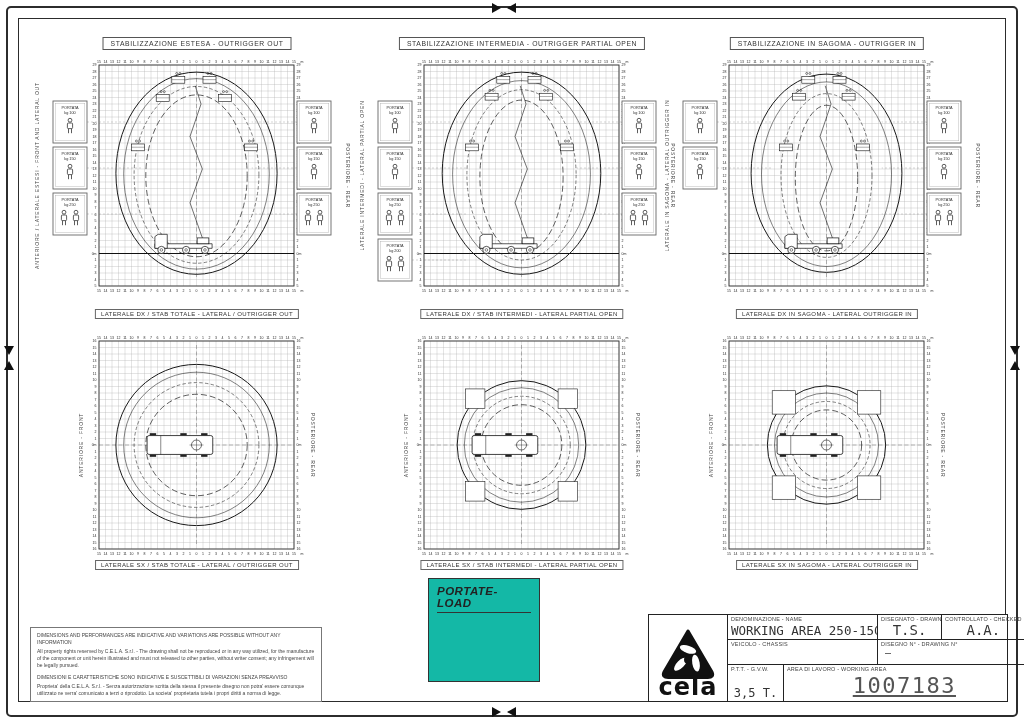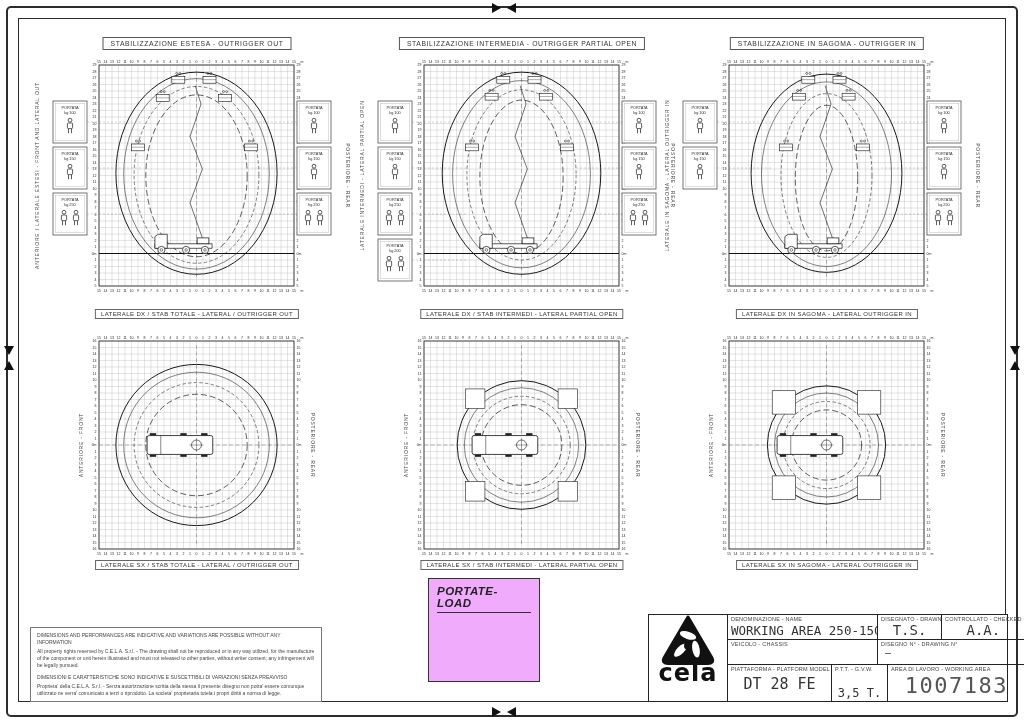--- a/index.html
+++ b/index.html
@@ -11,46 +11,46 @@
   .tri.r{border-top:5px solid transparent;border-bottom:5px solid transparent;border-left:9px solid #111;}
   .tri.l{border-top:5px solid transparent;border-bottom:5px solid transparent;border-right:9px solid #111;}
   .tri.d{border-left:5px solid transparent;border-right:5px solid transparent;border-top:9px solid #111;}
   .tri.u{border-left:5px solid transparent;border-right:5px solid transparent;border-bottom:9px solid #111;}
   .chart-title{position:absolute;transform:translateX(-50%);border:1px solid #555;background:#fff;
         font-size:6.8px;letter-spacing:.6px;padding:2px 7px;white-space:nowrap;color:#333;}
   .sub-label{position:absolute;transform:translateX(-50%);border:1px solid #666;background:#fff;
         font-size:6px;letter-spacing:.4px;padding:1px 5px;white-space:nowrap;color:#333;}
   .slot{position:absolute;}
   .legend{position:absolute;left:428px;top:578px;width:112px;height:104px;border:1.4px solid #333;
-        background:#f0abfc;padding:6px 8px 4px;box-sizing:border-box;}
+        background:#14b8a6;padding:6px 8px 4px;box-sizing:border-box;}
   .legend-title{font-style:italic;font-weight:700;font-size:11.5px;letter-spacing:.5px;color:#222;
         border-bottom:1.2px solid #333;padding-bottom:3px;margin-bottom:7px;}
   .legend-row{display:flex;align-items:center;height:21px;}
   .legend-row svg{flex:0 0 40px;margin-right:6px;}
   .legend-row span{font-family:"DejaVu Sans Mono",monospace;font-size:8px;font-weight:700;color:#333;}
   .tblock{position:absolute;left:648px;top:614px;width:360px;height:88px;border:1.4px solid #222;
         background:#fff;display:flex;box-sizing:border-box;}
   .tb-logo{flex:0 0 78px;border-right:1px solid #222;display:flex;flex-direction:column;
-        align-items:center;justify-content:flex-start;padding-bottom:2px;}
+        align-items:center;justify-content:flex-end;padding-bottom:2px;}
   .tb-main{flex:1;display:flex;flex-direction:column;}
   .tb-row{display:flex;border-bottom:1px solid #222;}
   .tb-row:last-child{border-bottom:none;flex:1;}
   .r1{height:26px;} .r2{height:25px;}
   .cell{border-right:1px solid #222;padding:1px 3px;box-sizing:border-box;overflow:hidden;
         display:flex;flex-direction:column;}
   .cell:last-child{border-right:none;}
   .tb-label{font-size:5.5px;color:#444;letter-spacing:.2px;white-space:nowrap;}
   .tb-val{font-family:"DejaVu Sans Mono",monospace;color:#333;text-align:center;white-space:nowrap;}
   .c-name{width:150px;} .c-drawn{width:64px;} .c-checked{flex:1;}
   .c-chassis{width:150px;} .c-drawno{flex:1;}
   .c-platform{width:104px;} .c-gvw{width:56px;} .c-warea{flex:1;}
   .v-name{font-size:12.5px;margin-top:1px;} .v-drawn{font-size:14px;} .v-checked{font-size:14px;}
   .v-drawno{font-size:10px;text-align:left;padding-left:4px;}
   .v-platform{font-size:15px;margin-top:3px;} .v-gvw{font-size:12px;margin-top:14px;}
-  .v-warea{font-size:22px;color:#555;letter-spacing:1.5px;margin-top:1px;}
+  .v-warea{font-size:22px;color:#555;letter-spacing:1.5px;margin-top:1px;text-decoration:underline;}
   .cela-word{font-family:"DejaVu Sans",sans-serif;font-weight:800;font-size:24px;letter-spacing:1px;
         color:#111;line-height:.9;margin-top:-2px;}
   .disc{position:absolute;left:30px;top:627px;width:292px;height:75px;border:1px solid #777;
         background:#fff;padding:4px 6px;box-sizing:border-box;font-size:5px;line-height:1.45;color:#444;}
   .disc .h{margin:0 0 1px 0;} .disc .b{margin:0 0 5px 0;}
   svg text{font-family:"Liberation Sans",sans-serif;}
 </style>
 </head>
 <body>
 
@@ -1788,24 +1788,20 @@
         <div class="cell c-chassis">
           <span class="tb-label">VEICOLO - CHASSIS</span>
           <span class="tb-val"></span>
         </div>
         <div class="cell c-drawno">
           <span class="tb-label">DISEGNO N° - DRAWING N°</span>
           <span class="tb-val v-drawno">—</span>
         </div>
       </div>
       <div class="tb-row">
-        <div class="cell c-platform">
-          <span class="tb-label">PIATTAFORMA - PLATFORM MODEL</span>
-          <span class="tb-val v-platform">DT 28 FE</span>
-        </div>
         <div class="cell c-gvw">
           <span class="tb-label">P.T.T. - G.V.W.</span>
           <span class="tb-val v-gvw">3,5 T.</span>
         </div>
         <div class="cell c-warea">
           <span class="tb-label">AREA DI LAVORO - WORKING AREA</span>
           <span class="tb-val v-warea">1007183</span>
         </div>
       </div>
     </div>

